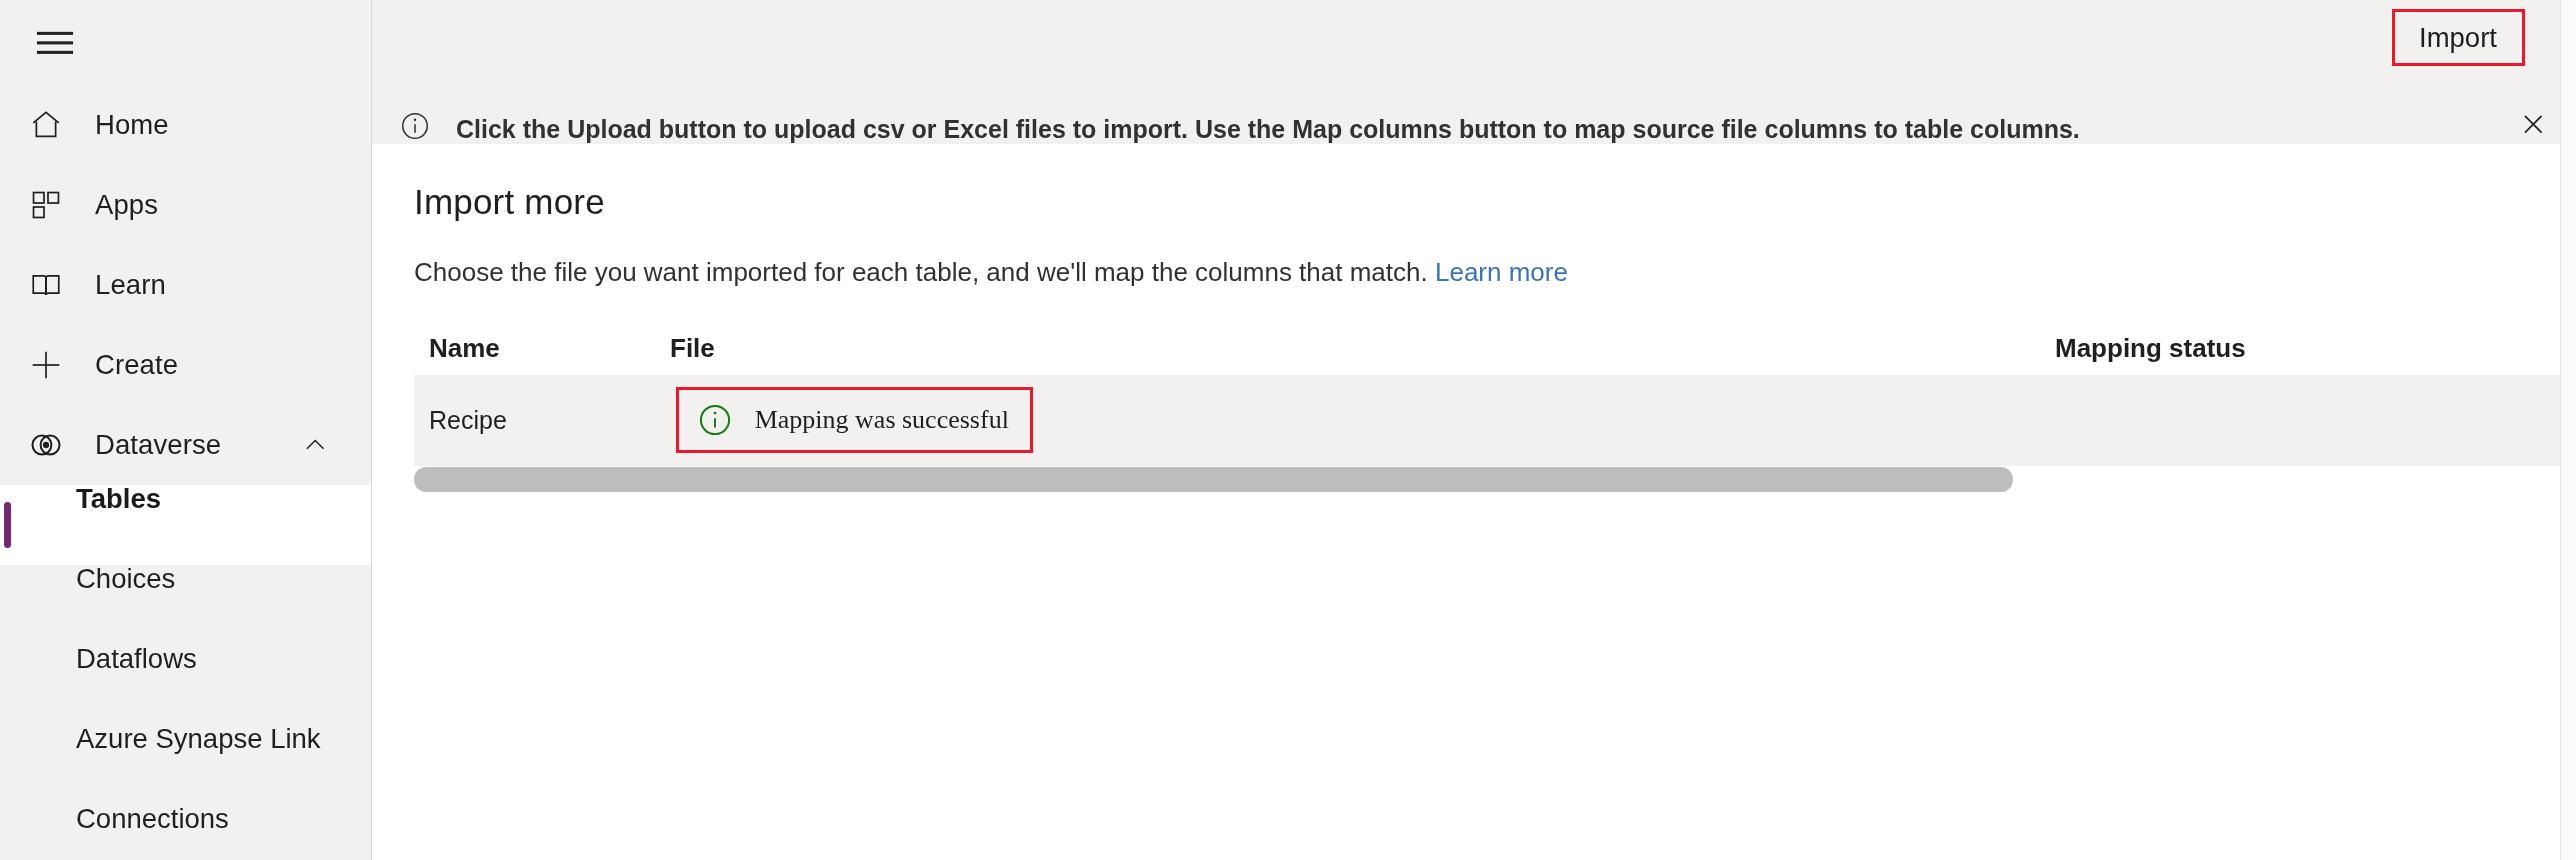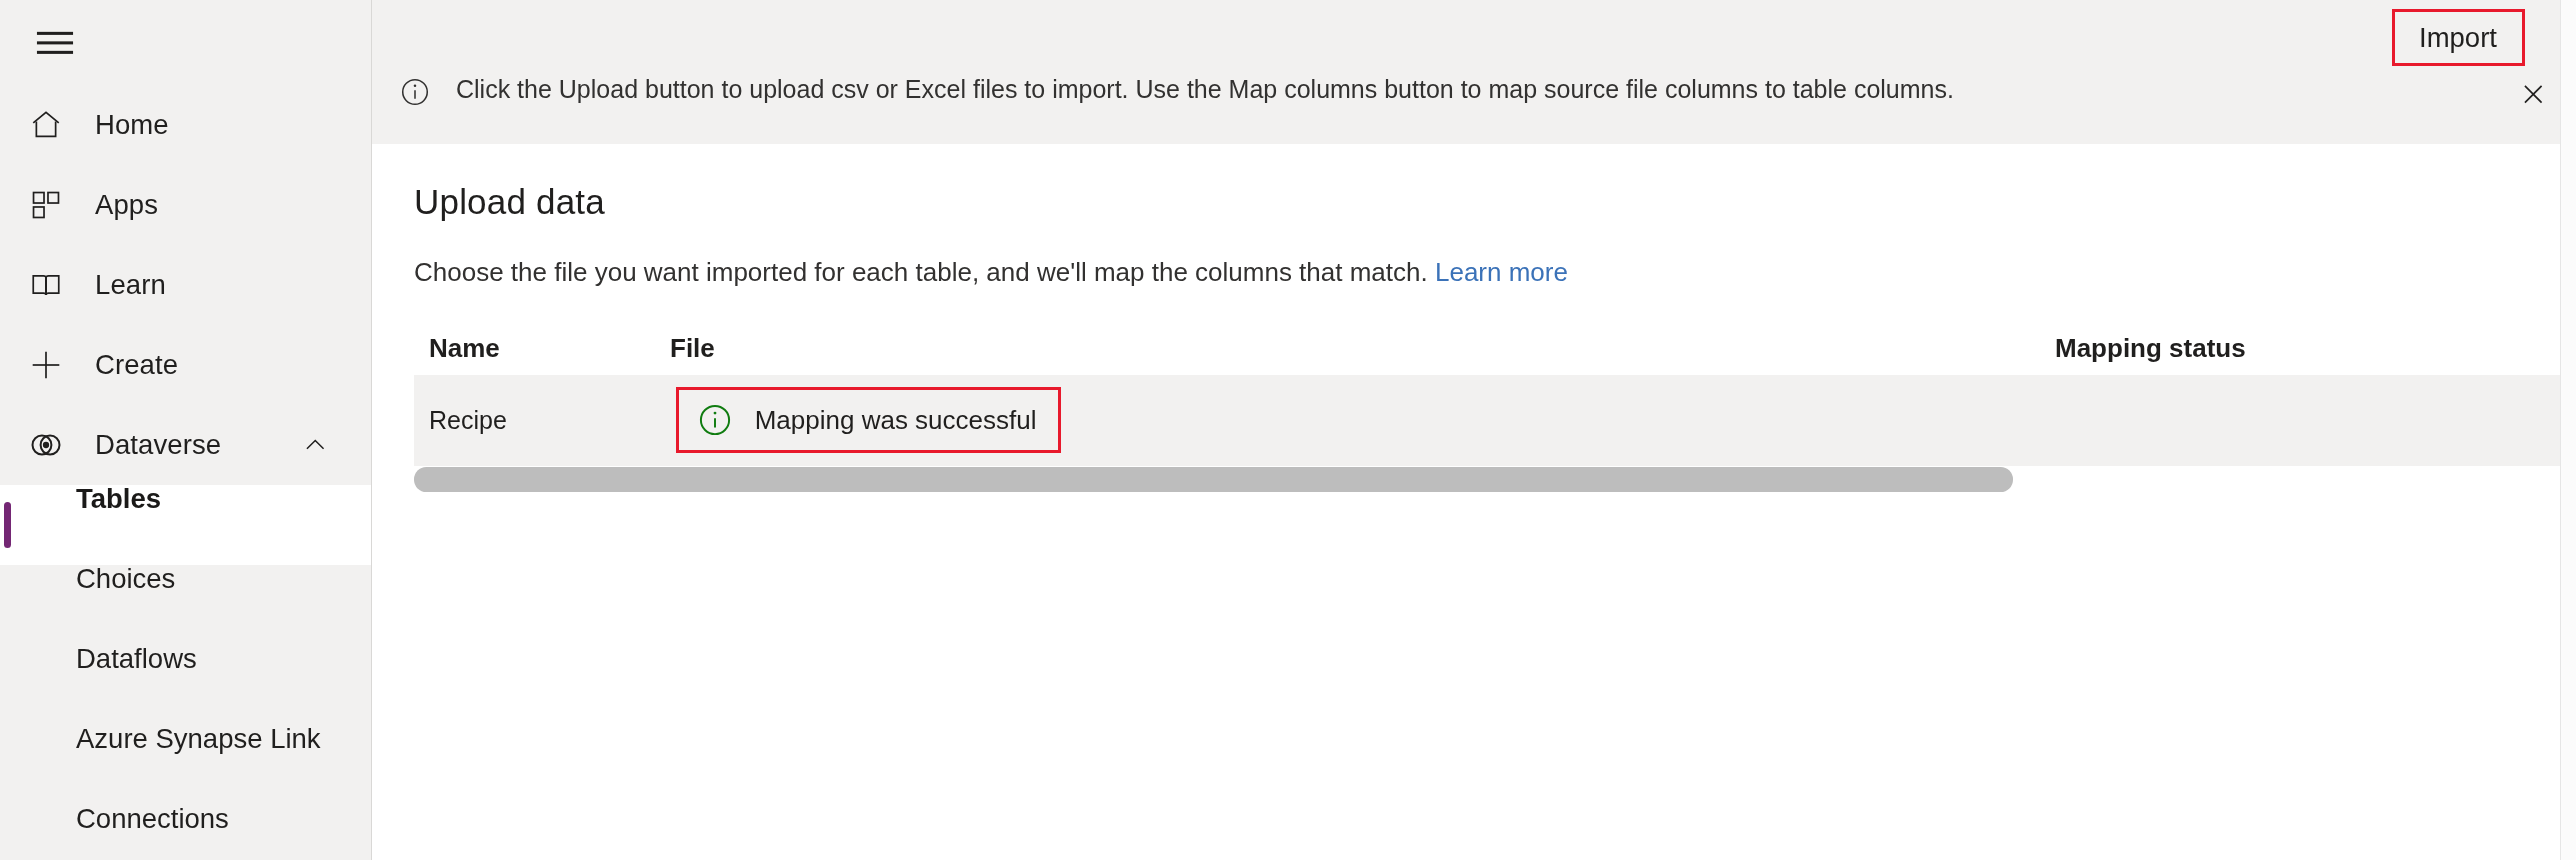--- a/index.html
+++ b/index.html
@@ -154,23 +154,24 @@
     margin-right: 23px;
     margin-top: 1.9px;
   }
 
   
   .infobar {
     position: relative;
     height: 70px;
     background: #f2f1f0;
     display: flex;
-    align-items: flex-start;
+    align-items: flex-end;
     padding-left: 25px;
     padding-right: 23px;
+    font-weight: bold;
   }
   .infobar .info-icon {
     width: 36px;
     height: 36px;
     flex: 0 0 36px;
     display: flex;
     align-items: center;
     justify-content: center;
   }
   .infobar .info-text {
@@ -304,20 +305,21 @@
   }
   .status-box {
     position: relative;
     display: flex;
     align-items: center;
     height: 66px;
     padding: 0 21px 0 17px;
     border: 3.8px solid #e8192c;
     background: #f2f1f0;
     margin-left: 5.7px;
+    font-family: Liberation Serif, serif;
   }
   .status-box .status-icon {
     width: 38px;
     height: 38px;
     flex: 0 0 38px;
     display: flex;
     align-items: center;
     justify-content: center;
   }
   .status-box .status-text {
@@ -478,21 +480,21 @@
       <span class="close-x">
         <svg width="28.5" height="28.5" viewBox="0 0 24 24" fill="none" stroke="#201f1e" stroke-width="1.4">
           <line x1="5" y1="5" x2="19" y2="19"></line>
           <line x1="19" y1="5" x2="5" y2="19"></line>
         </svg>
       </span>
     </div>
 
     <div class="content">
 
-      <div class="page-title">Upload data</div>
+      <div class="page-title">Import more</div>
 
       <div class="subtitle">
         <span>Choose the file you want imported for each table, and we'll map the columns that match.</span>
         <a class="learn-link" href="#">Learn more</a>
       </div>
 
       <div class="table-wrap">
 
         <div class="table-header">
           <div class="th th-name">Name</div>

